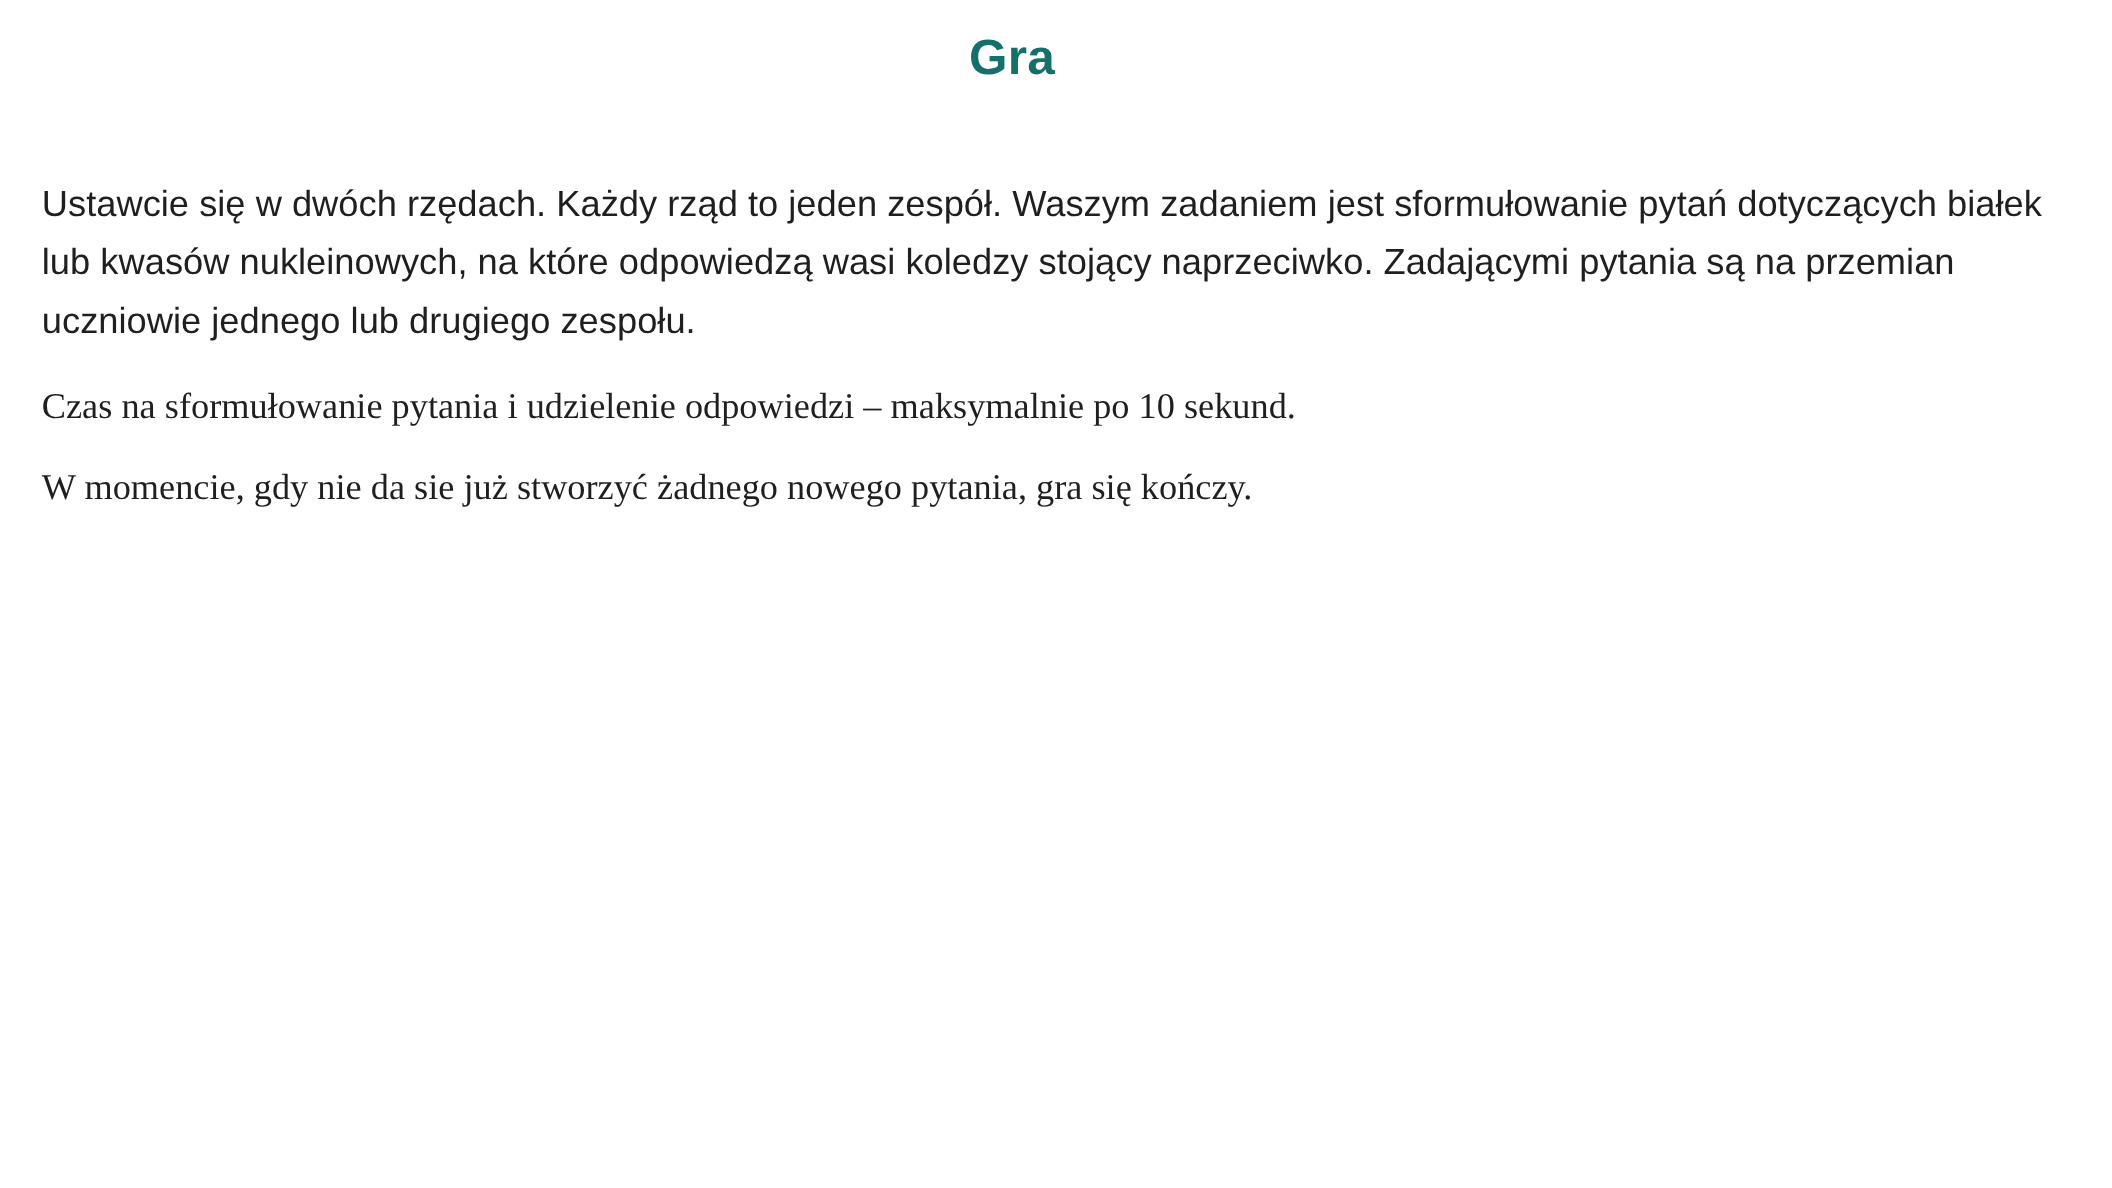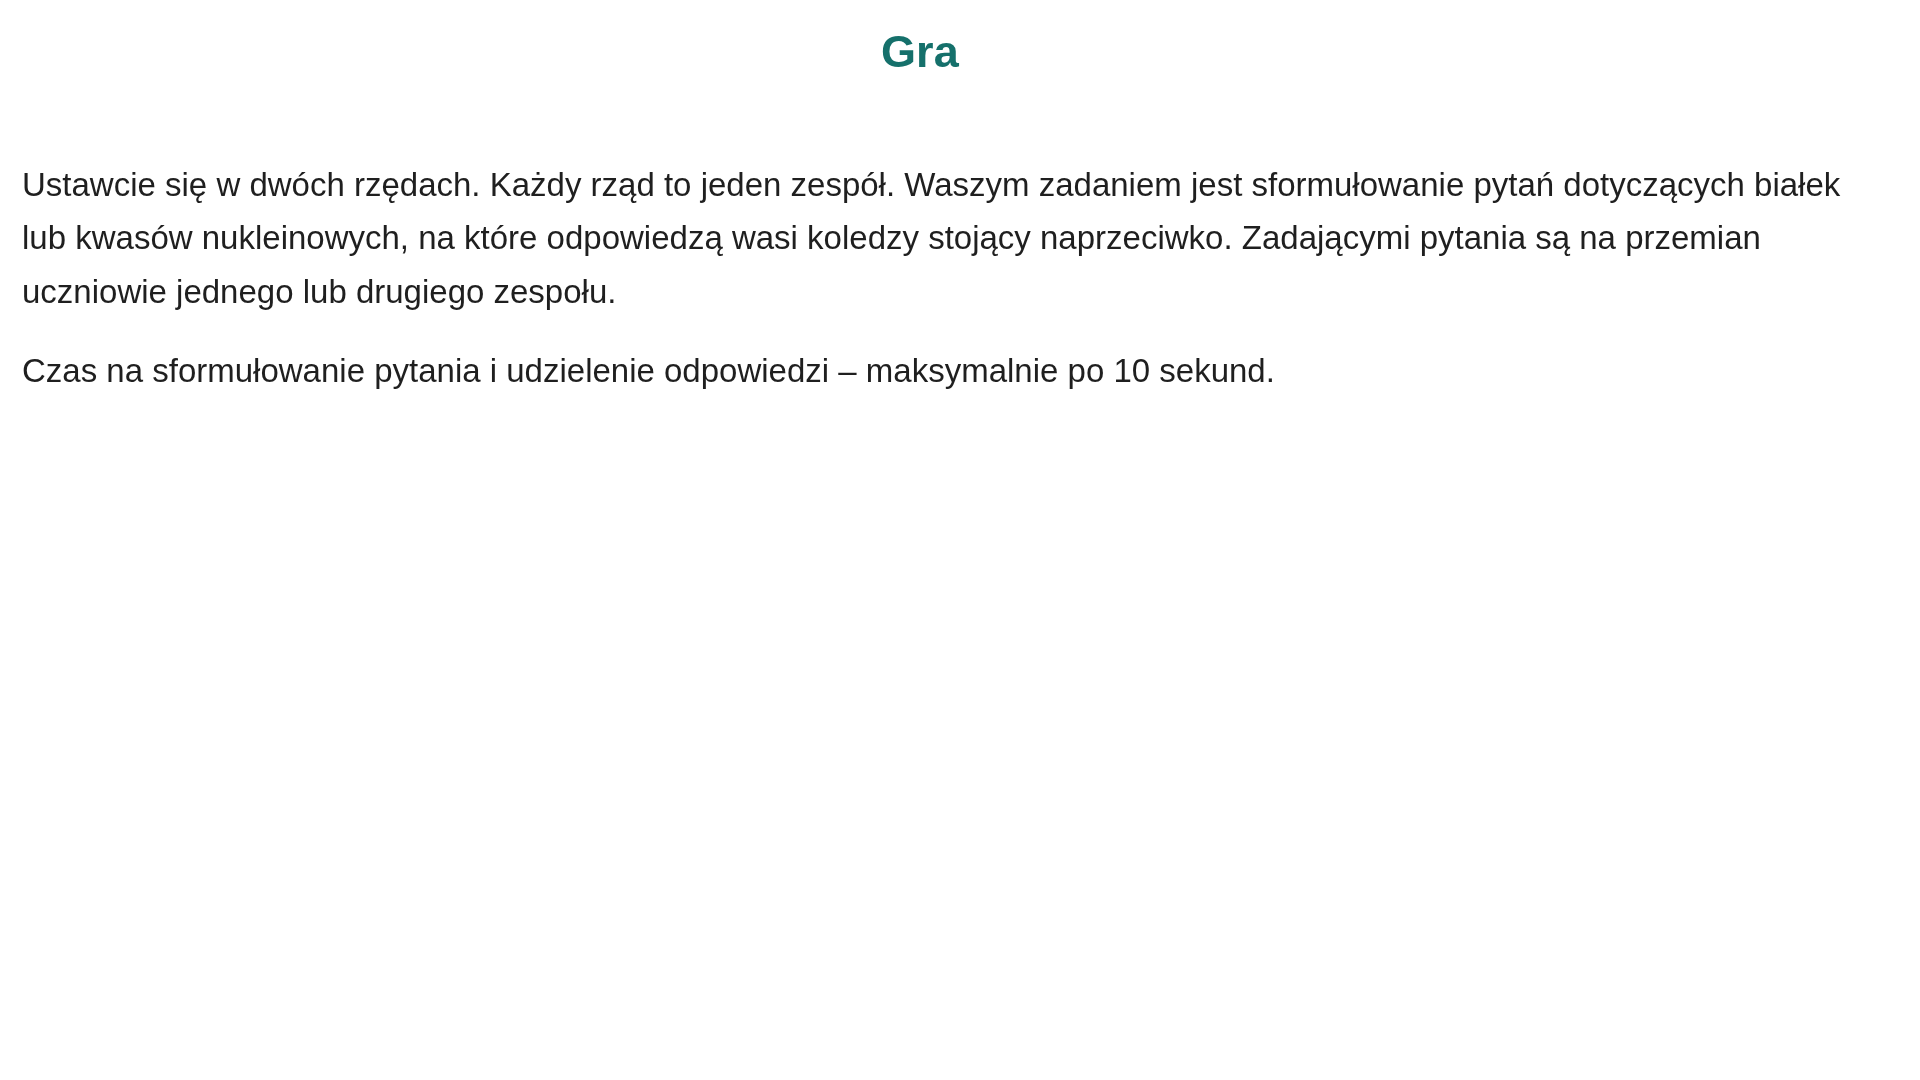--- a/index.html
+++ b/index.html
@@ -28,43 +28,45 @@
     width: 1840px;
     text-align: center;
     font-size: 45px;
     font-weight: bold;
     color: #15706b;
     letter-spacing: 0.2px;
   }
   .body-block {
     position: absolute;
     top: 158px;
-    left: 22px;
+    left: 38px;
     width: 1856px;
   }
   .para {
     font-size: 33px;
     line-height: 1.62;
     color: #1f1f1f;
     margin: 0 0 18px 0;
     font-weight: 400;
   }
   .para.first {
     margin-bottom: 26px;
     width: 1830px;
   }
   .para.tight {
     margin-bottom: 20px;
+    font-family: Liberation Serif, serif;
   }
 </style>
 </head>
 <body>
 
 <div class="slide">
 
   <div class="slide-title">Gra</div>
 
   <div class="body-block">
     <p class="para first">Ustawcie się w dwóch rzędach.  Każdy rząd to jeden zespół. Waszym zadaniem jest sformułowanie pytań dotyczących białek lub kwasów nukleinowych, na które odpowiedzą wasi koledzy stojący naprzeciwko. Zadającymi pytania są na przemian uczniowie jednego lub drugiego zespołu.</p>
     <p class="para tight">Czas na sformułowanie pytania i udzielenie odpowiedzi – maksymalnie po 10 sekund.</p>
+    <p class="para tight">W momencie, gdy nie da sie już stworzyć żadnego nowego pytania, gra się kończy.</p>
   </div>
 
 </div>
 
 </body></html>

